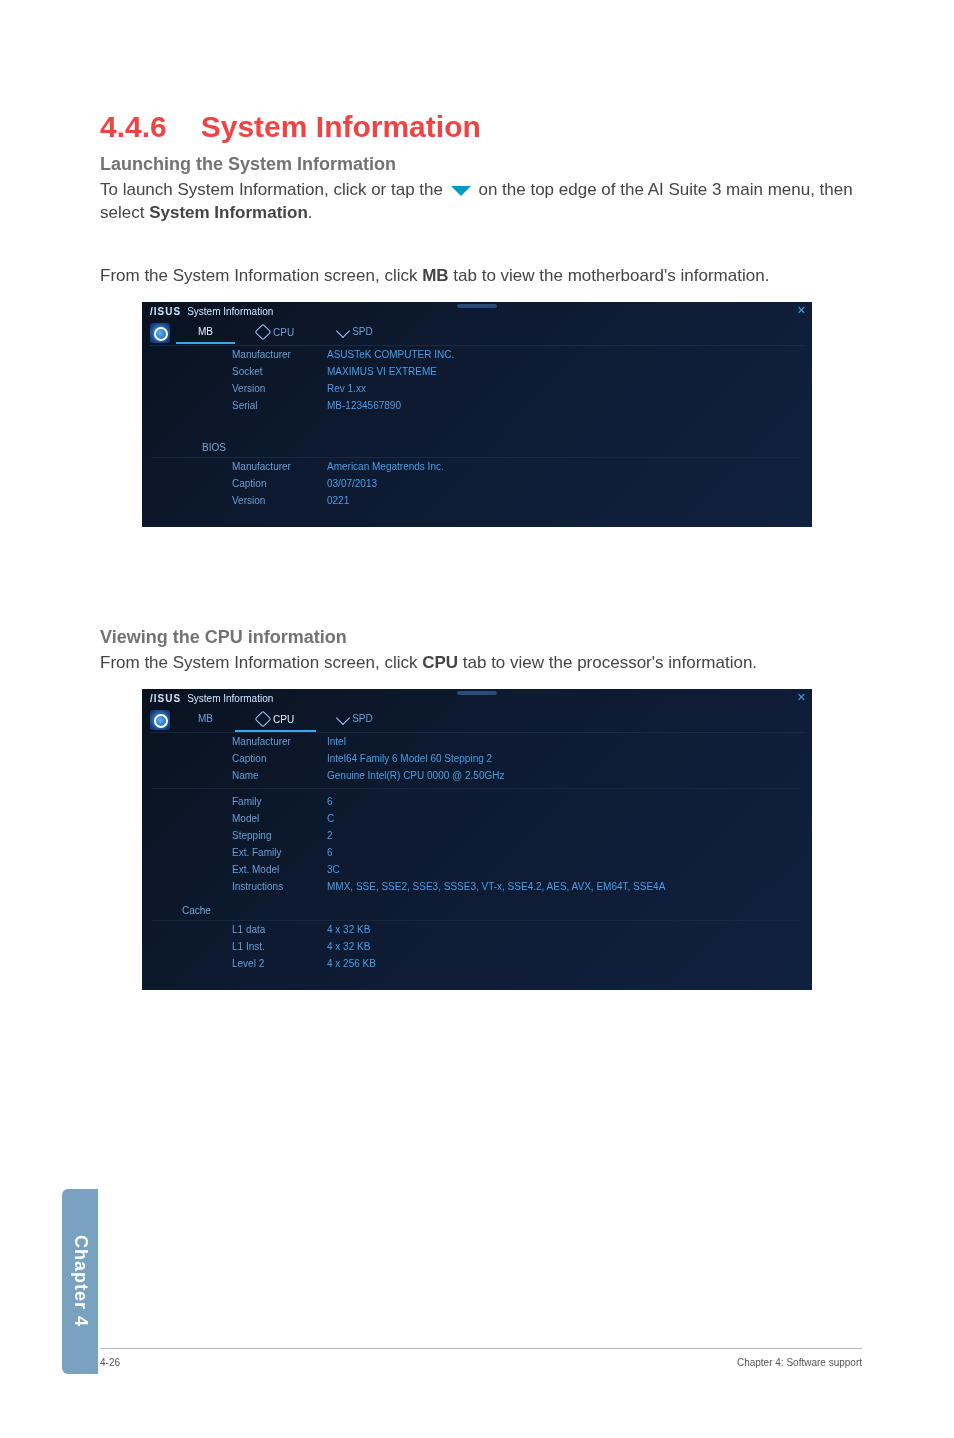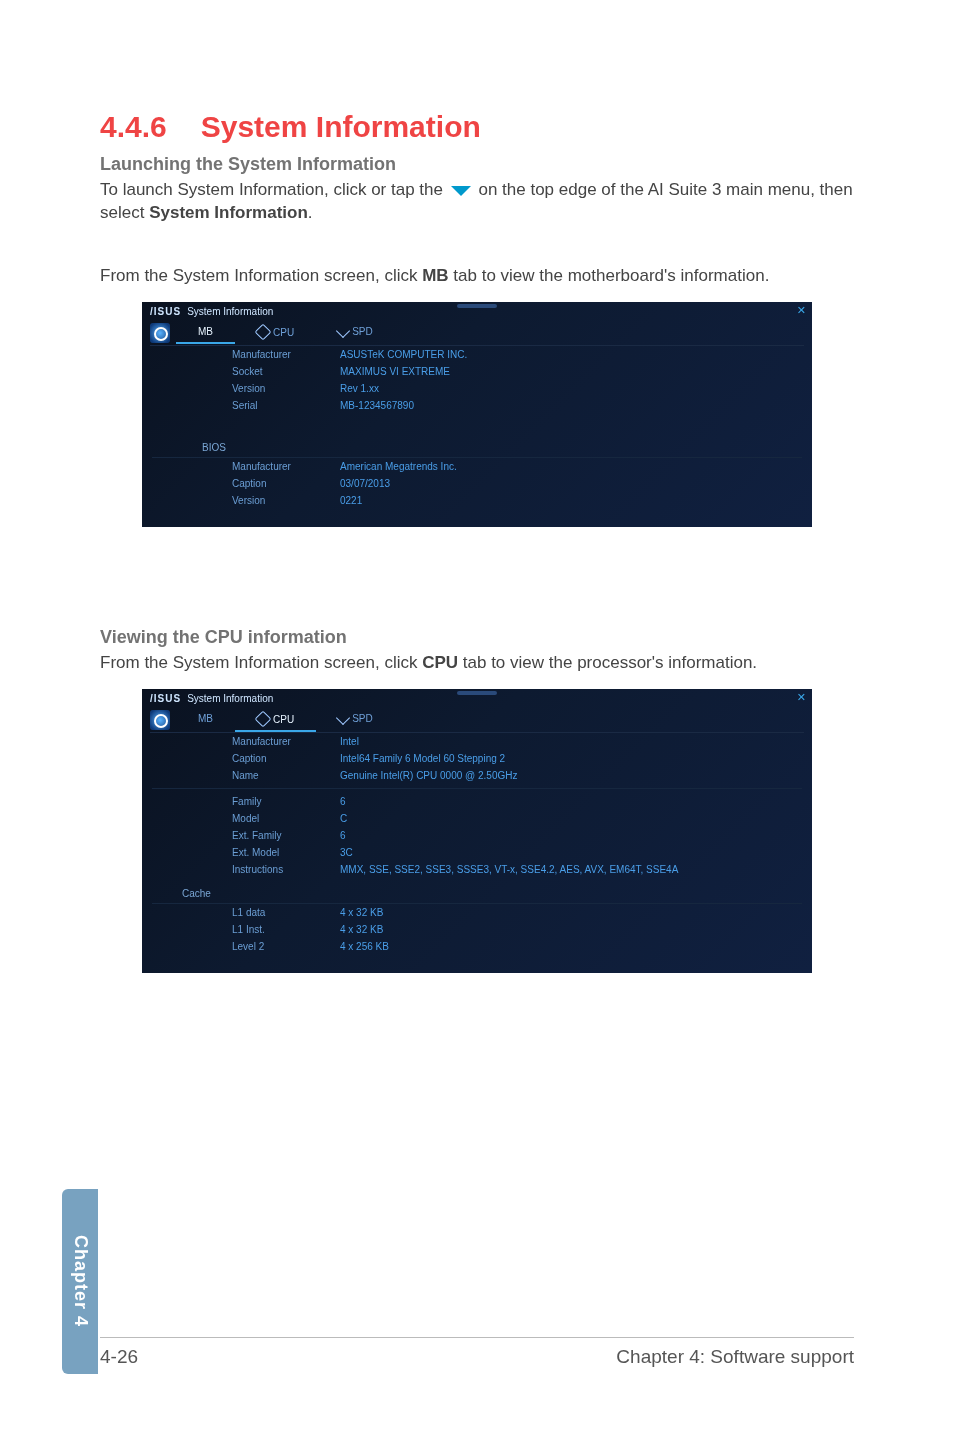--- a/index.html
+++ b/index.html
@@ -90,21 +90,21 @@
   .scr-tab.active { color:#e8f4ff; border-bottom:2px solid #3aa7e8;}
   .scr-tab .nut { display:inline-block; width:12px;height:12px;border:1.5px solid #9fc8ff;border-radius:2px;transform:rotate(45deg);margin-right:4px;vertical-align:-2px;}
   .scr-tab .pencil { display:inline-block; width:10px;height:10px;border-left:1.5px solid #9fc8ff;border-bottom:1.5px solid #9fc8ff;transform:rotate(-45deg);margin-right:4px;vertical-align:-1px;}
   .scr-section-label {
     color:#7aa6d4; font-size:10px;
     padding:10px 0 4px 50px;
     border-bottom:1px solid #16273f;
     margin:0 10px;
   }
   .scr-row { display:flex; padding:3px 0 3px 90px; font-size:10px;}
-  .scr-row .k { width:108px; color:#6b9ed4;}
+  .scr-row .k { width:95px; color:#6b9ed4;}
   .scr-row .v { color:#4a9ee8;}
   .block-gap { height: 90px; }
   
   .side-tab {
     position:absolute;
     left:62px;
     bottom:64px;
     width:36px;
     height:185px;
     background:#78a2c0;
@@ -116,27 +116,27 @@
   }
   .side-tab span{
     color:#fff;
     font-weight:bold;
     font-size:18px;
     writing-mode: vertical-rl;
     letter-spacing:1px;
   }
   .footer-line{
     position:absolute;
-    left:100px;right:100px;
+    left:100px;right:92px;
     bottom:70px;
     border-top:1px solid #bbb;
     padding-top:8px;
     display:flex;
     justify-content:space-between;
-    font-size:19px;
+    font-size:10px;
     color:#555;
   }
 </style>
 </head>
 <body>
 
 <div class="page">
   <h2 class="section-heading">
     <span class="num">4.4.6</span><span>System Information</span>
   </h2>
@@ -232,20 +232,24 @@
     <div style="border-top:1px solid #16273f;margin:4px 10px;"></div>
     <div class="scr-row">
         <span class="k">Family</span>
         <span class="v">6</span>
       </div>
     <div class="scr-row">
         <span class="k">Model</span>
         <span class="v">C</span>
       </div>
     <div class="scr-row">
+        <span class="k">Stepping</span>
+        <span class="v">2</span>
+      </div>
+    <div class="scr-row">
         <span class="k">Ext. Family</span>
         <span class="v">6</span>
       </div>
     <div class="scr-row">
         <span class="k">Ext. Model</span>
         <span class="v">3C</span>
       </div>
     <div class="scr-row">
         <span class="k">Instructions</span>
         <span class="v">MMX, SSE, SSE2, SSE3, SSSE3, VT-x, SSE4.2, AES, AVX, EM64T, SSE4A</span>

